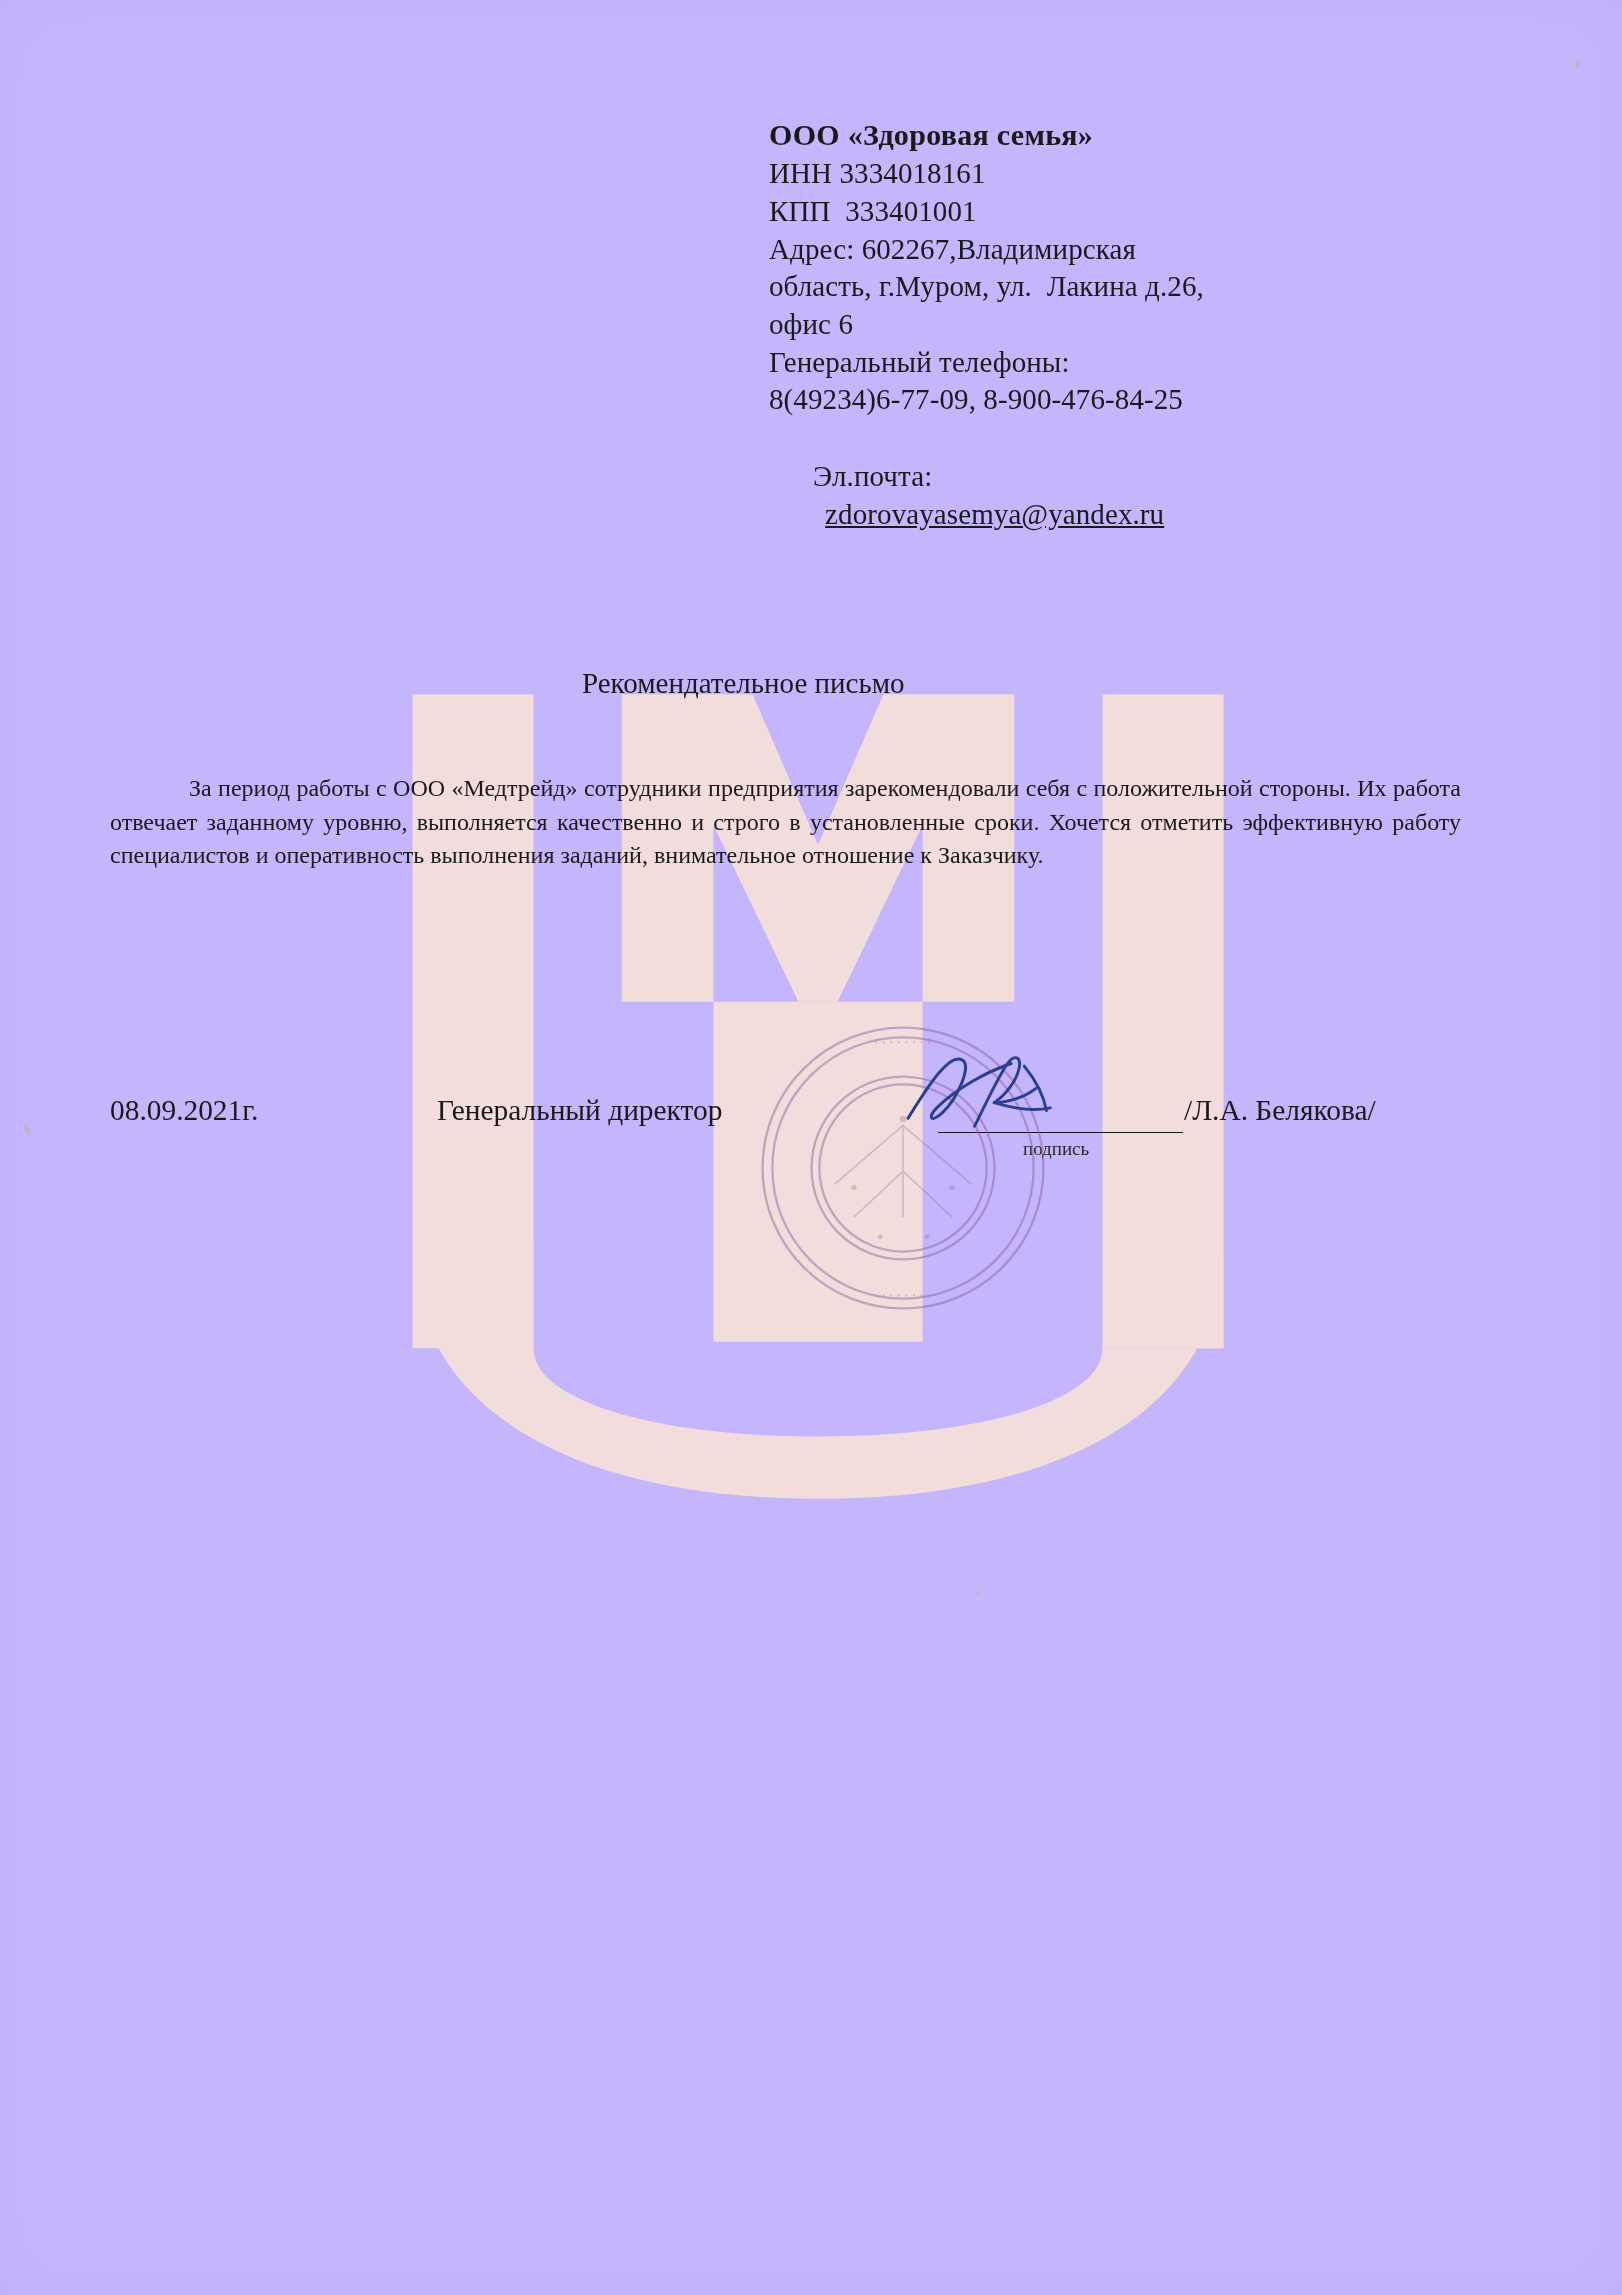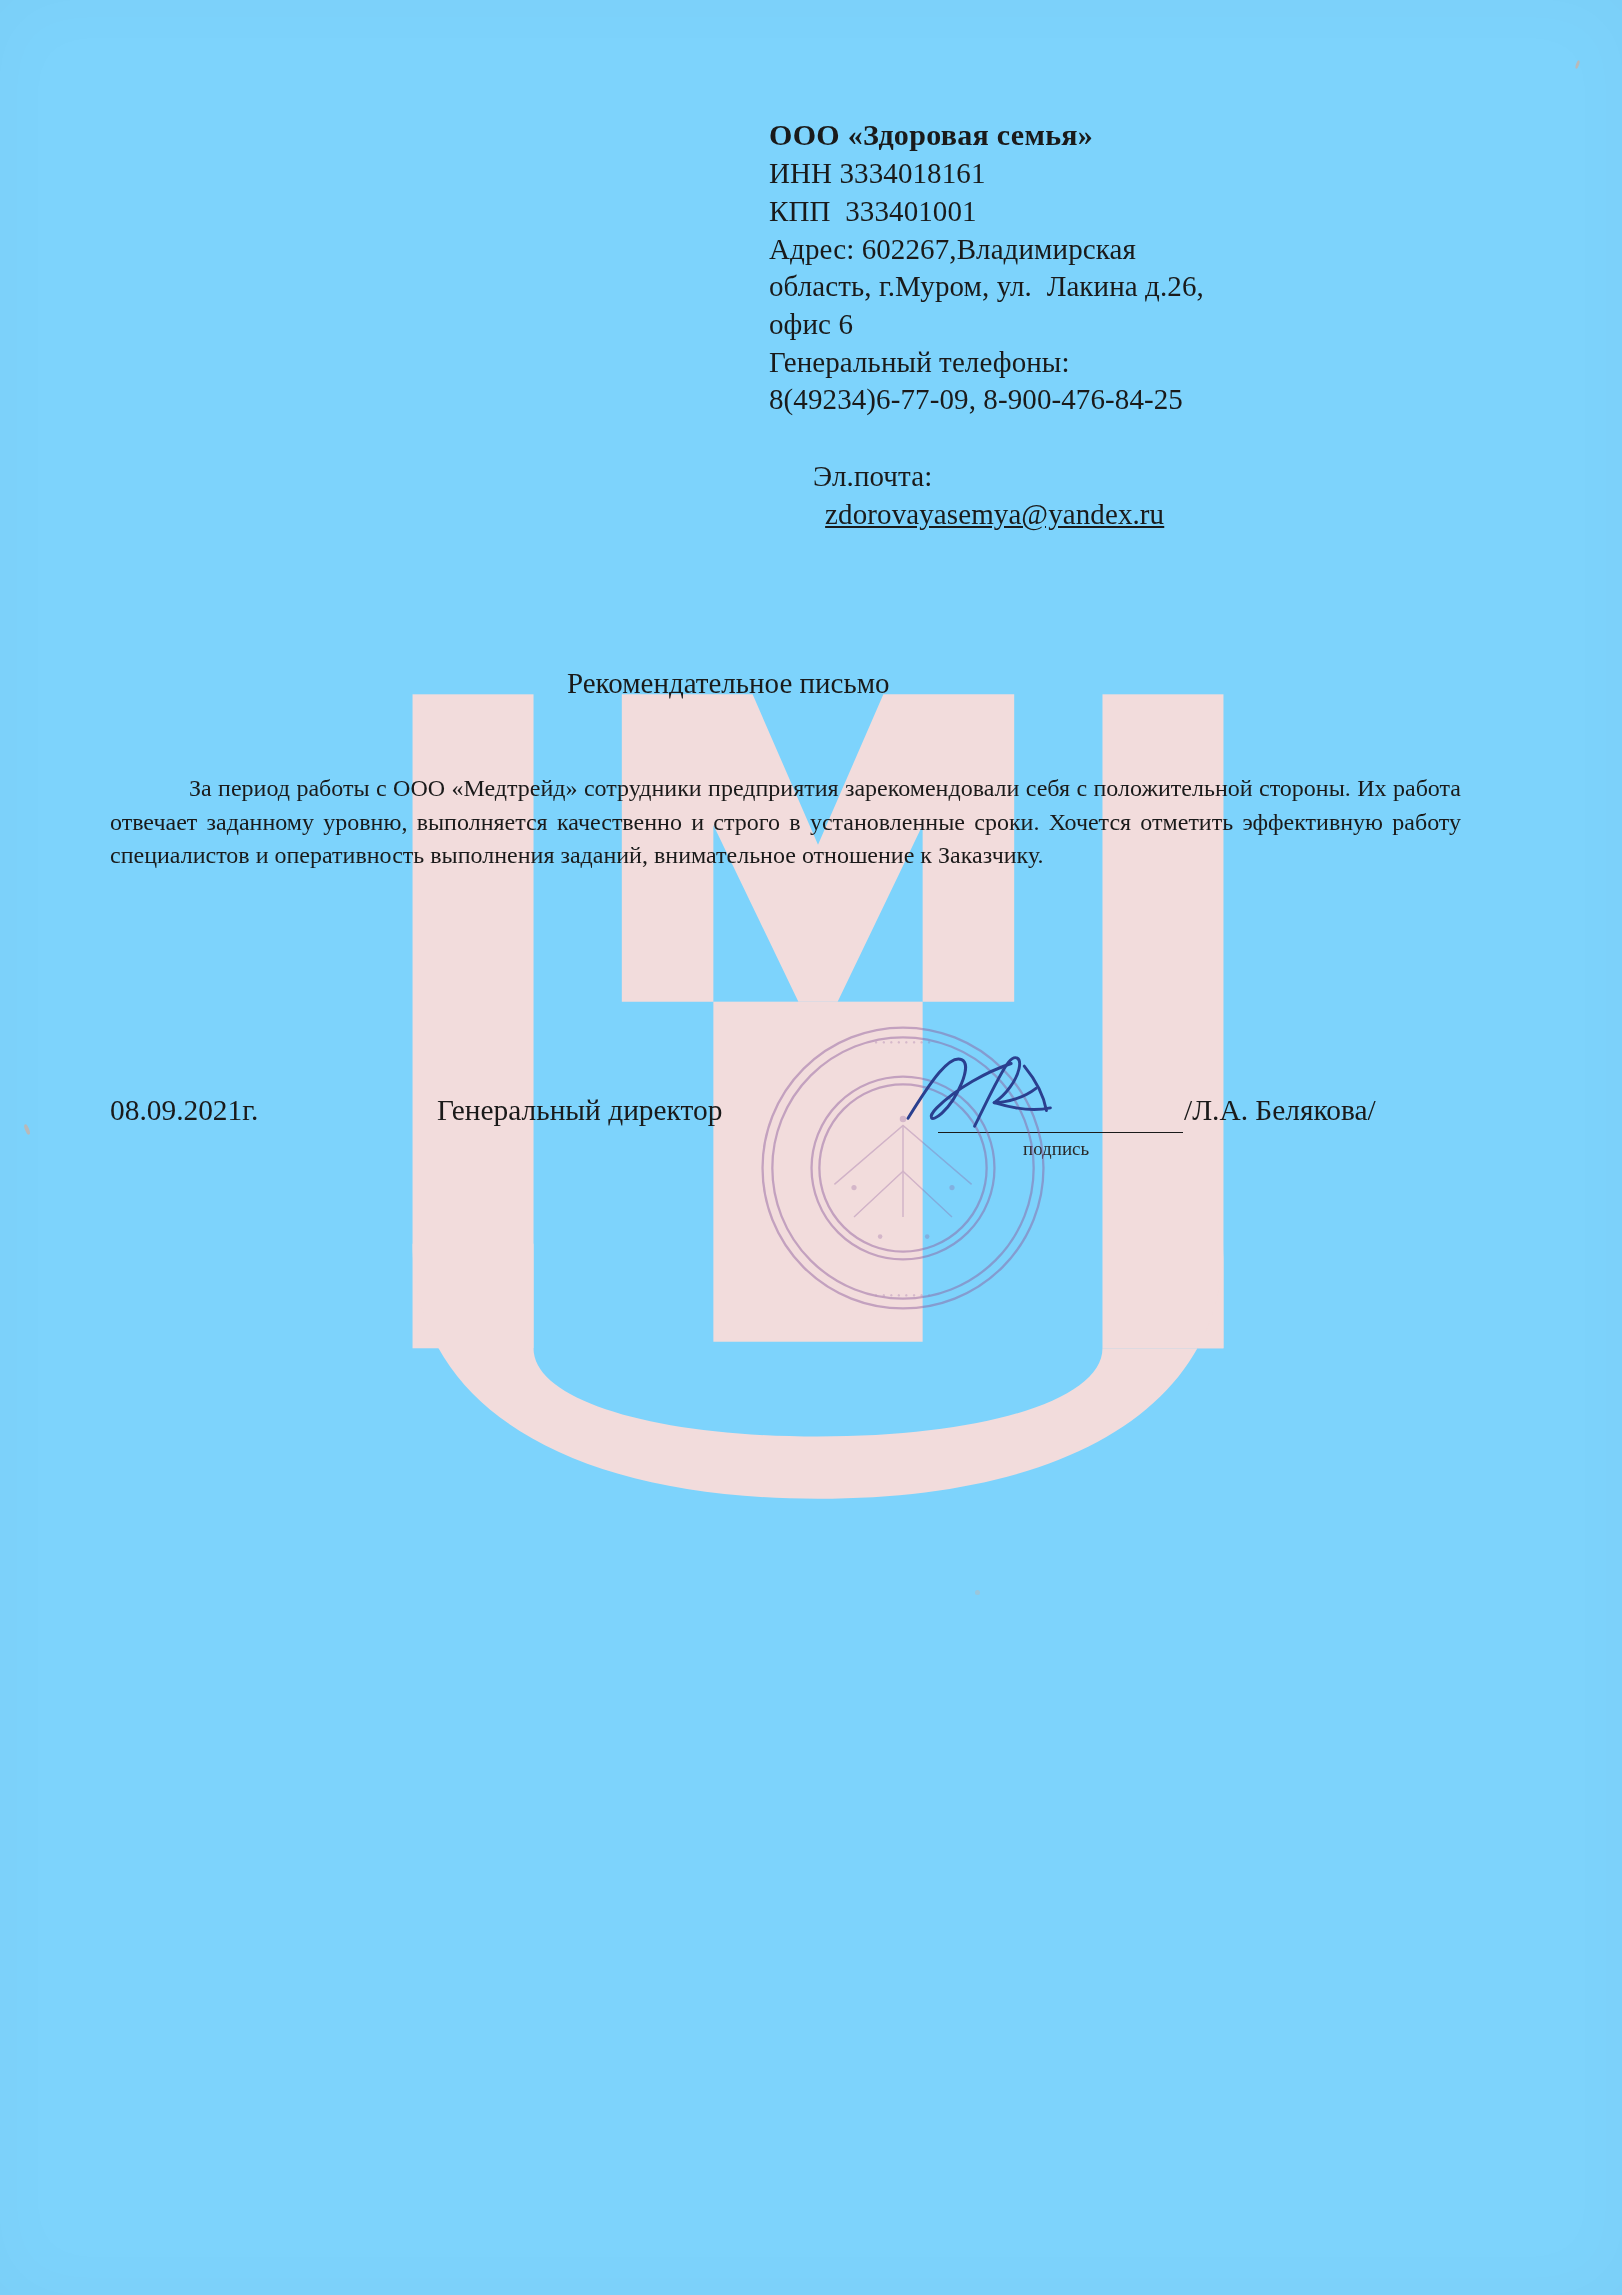--- a/index.html
+++ b/index.html
@@ -8,21 +8,21 @@
     background: #ffffff;
   }
   body {
     font-family: "Liberation Serif", serif;
     color: #1a1a1a;
   }
   .page {
     position: relative;
     width: 1623px;
     height: 2295px;
-    background: #7dd3fc;
+    background: #c4b5fd;
     overflow: hidden;
   }
 
   
   .paper-edge {
     position: absolute;
     inset: 0;
     pointer-events: none;
     box-shadow: inset 0 0 79px rgba(0,0,0,0.022);
   }
@@ -63,21 +63,21 @@
   .email-row { margin-top: 1.3px; }
   .email-link {
     text-decoration: underline;
     color: #1a1a1a;
     margin-left: 12px;
   }
 
   
   .doc-title {
     position: absolute;
-    left: 567px;
+    left: 582px;
     top: 667px;
     font-size: 29px;
   }
 
   
   .body-text {
     position: absolute;
     left: 110px;
     top: 772px;
     width: 1351px;

